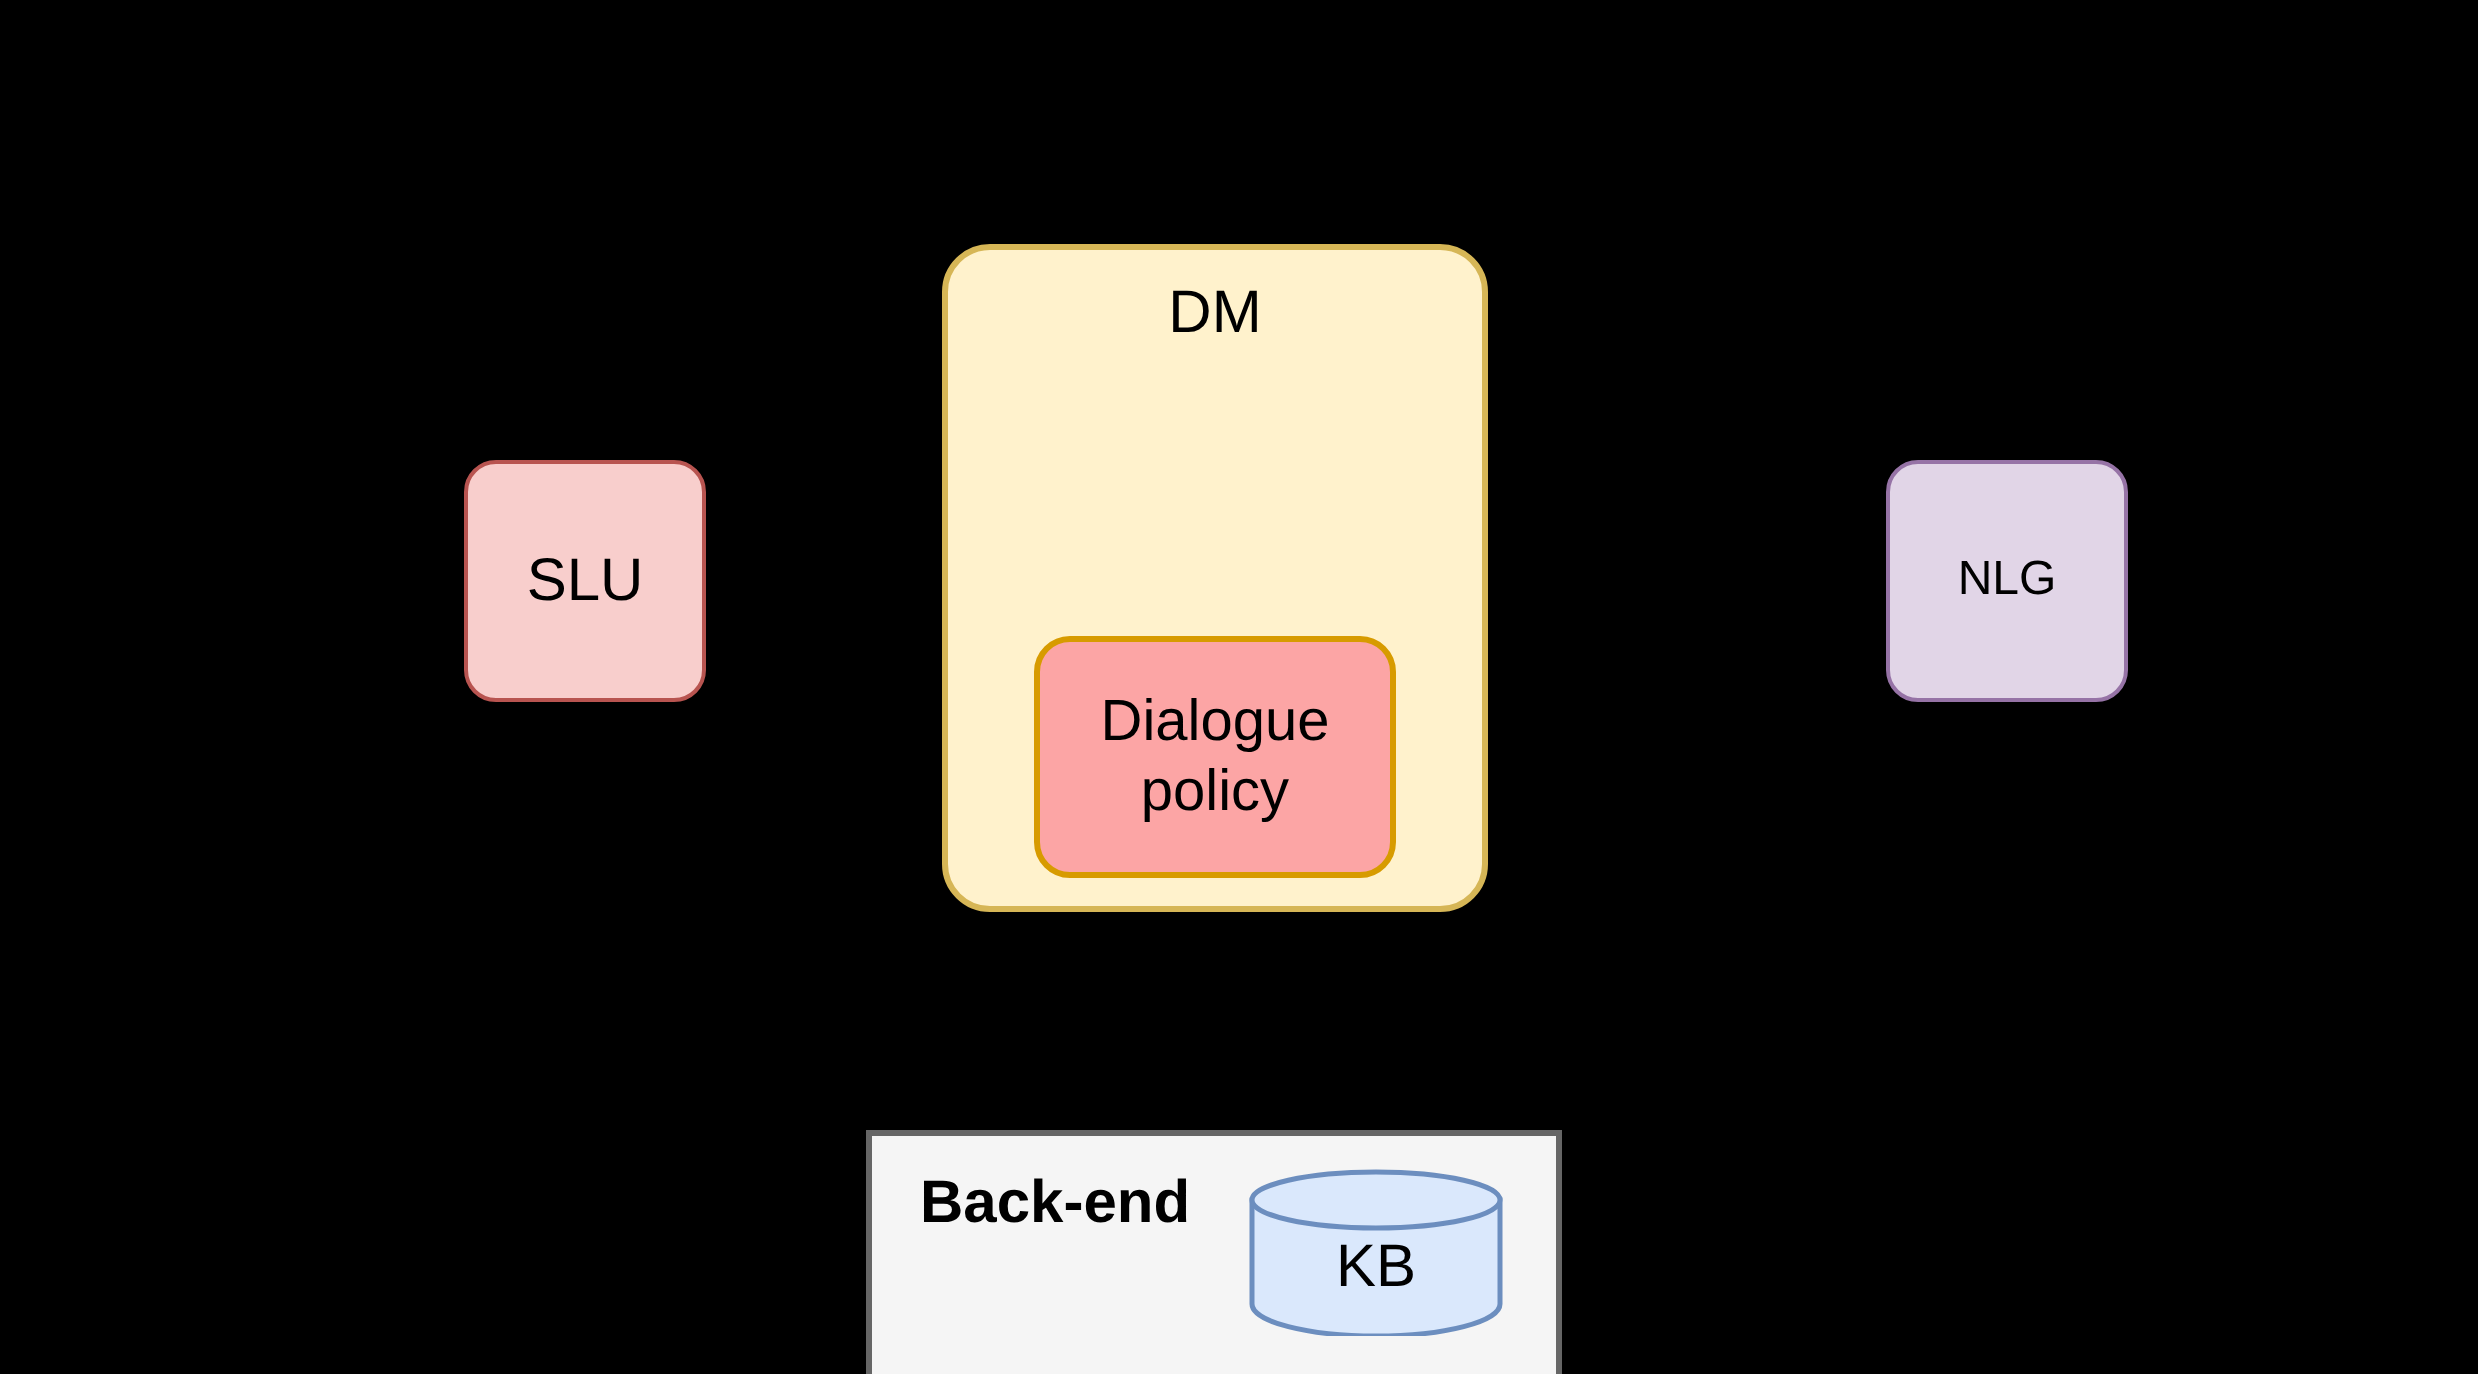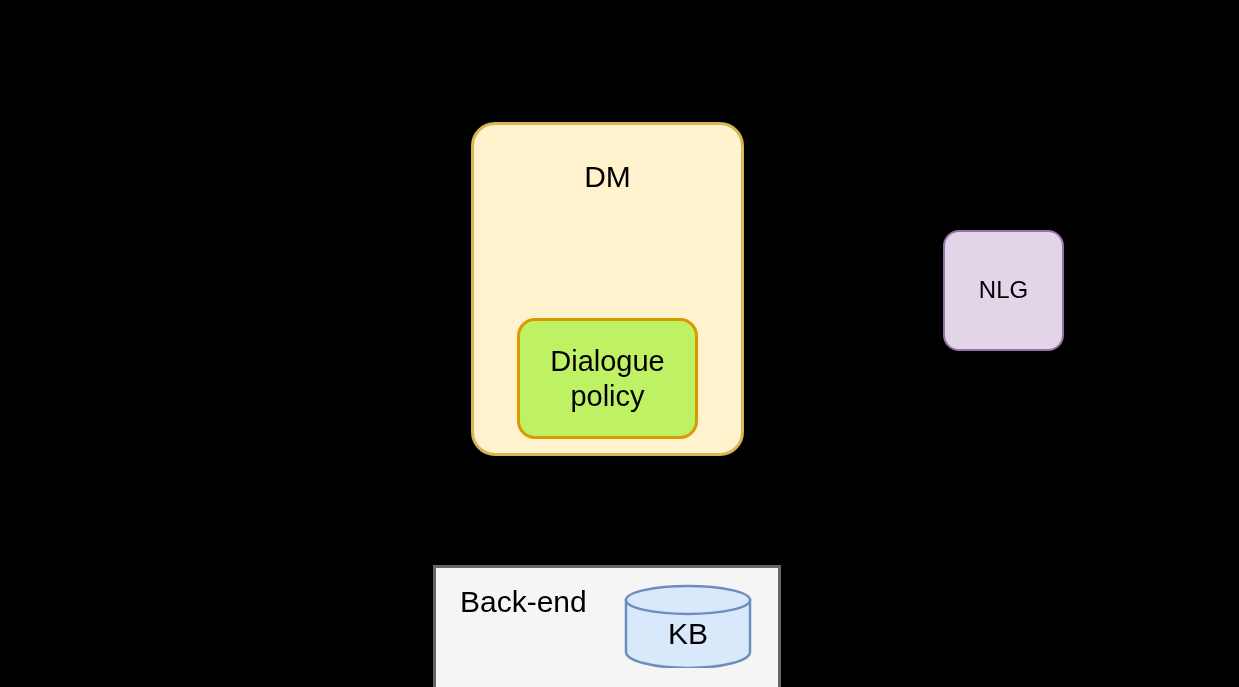--- a/index.html
+++ b/index.html
@@ -57,56 +57,56 @@
     border-radius: 24px;
     display: block;
   }
   #dm-label {
     position: absolute;
     left: 0; top: 14px;
     width: 100%;
     text-align: center;
     font-size: 30px;
     color: #000000;
-    margin-top: 20px;
   }
 
   
   #reasoning {
     left: 517px; top: 183px;
     width: 181px; height: 121px;
     background: #d5e8d4;
     border: 3px solid #82b366;
     border-radius: 18px;
     font-size: 29px;
   }
 
   
   #policy {
     left: 517px; top: 318px;
     width: 181px; height: 121px;
-    background: #bef264;
+    background: #fca5a5;
     border: 3px solid #d79b00;
     border-radius: 18px;
     font-size: 29px;
   }
 
   
   #backend {
     left: 433px; top: 565px;
     width: 348px; height: 126px;
     background: #f5f5f5;
     border: 3px solid #666666;
     display: block;
   }
   #backend-label {
     position: absolute;
     left: 24px; top: 16px;
     font-size: 30px;
     color: #000000;
+    font-weight: bold;
   }
 
   
   #kb {
     position: absolute;
     left: 624px; top: 584px;
     width: 128px; height: 84px;
   }
   #kb svg { display: block; }
   #kb-label {
@@ -143,20 +143,21 @@
   <div class="edge edge-h" style="left:353px; top:291px; width:118px;"></div>
   <div class="arrow-stub" style="left:349px; top:289px;"></div>
   <div class="arrow-stub" style="left:468px; top:289px;"></div>
 
   <div class="edge edge-h" style="left:744px; top:291px; width:199px;"></div>
   <div class="arrow-stub" style="left:740px; top:289px;"></div>
   <div class="arrow-stub" style="left:939px; top:289px;"></div>
 
   <div class="edge edge-v" style="left:607px; top:456px; height:109px;"></div>
 
+  <div class="node" id="slu">SLU</div>
 
   <div class="node" id="nlg">NLG</div>
 
   <div class="node" id="dm">
     <div id="dm-label">DM</div>
   </div>
 
 
   <div class="node" id="policy">Dialogue
 policy</div>

